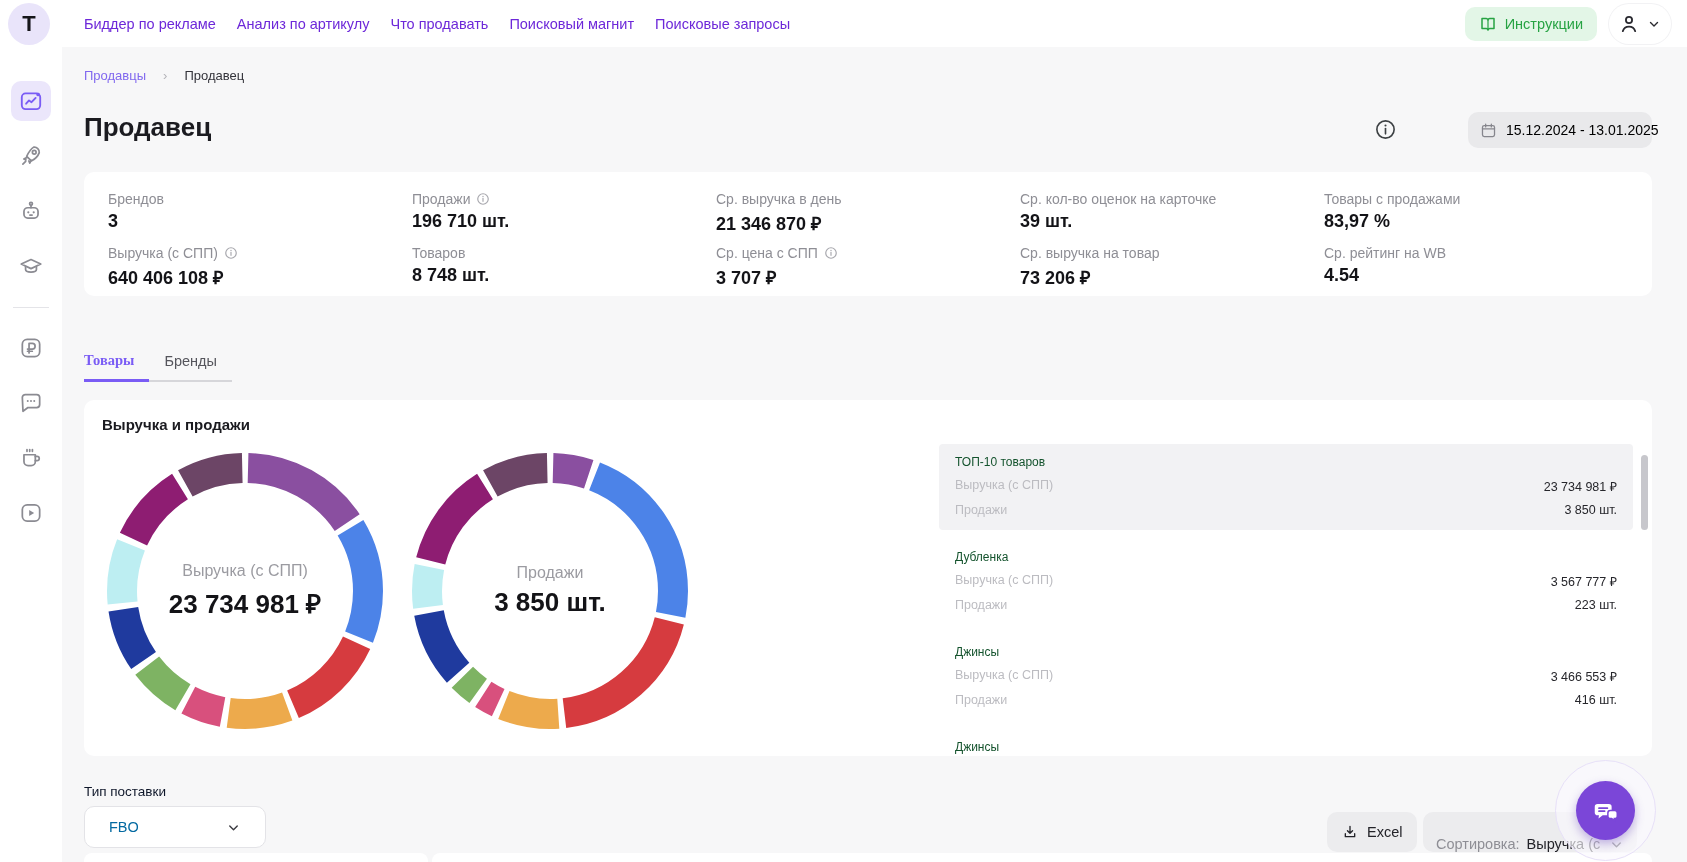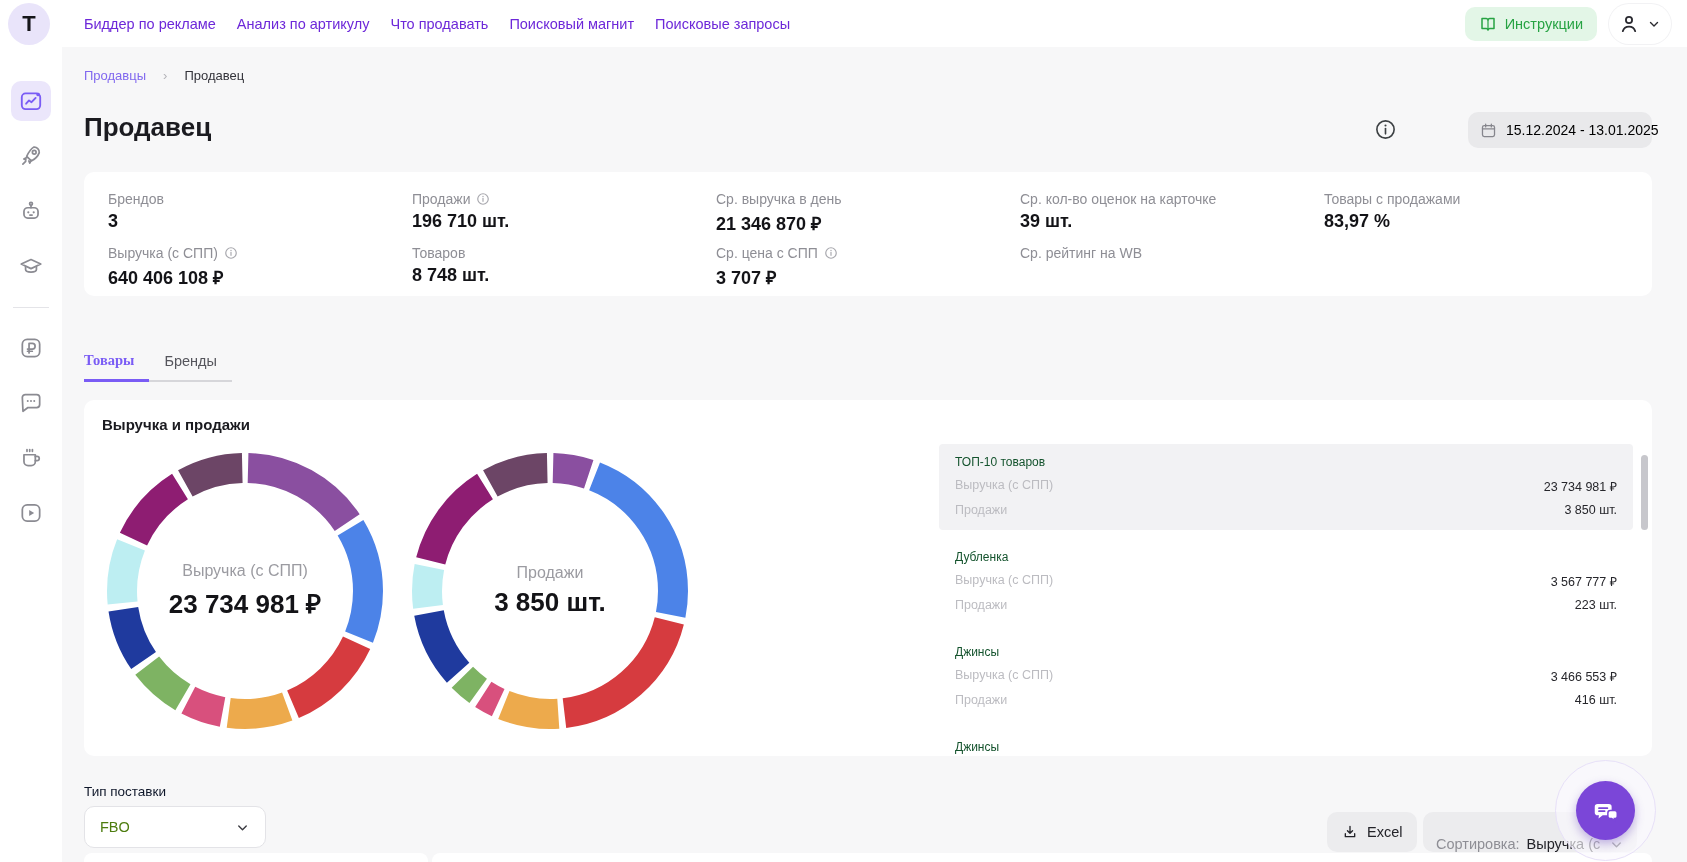--- a/index.html
+++ b/index.html
@@ -78,21 +78,21 @@
   .li-row { display:flex; justify-content:space-between; margin-bottom:8px; }
   .li-metric { font-size:12.5px; color:#bcbcc1; }
   .li-val { font-size:12.5px; color:#26262b; }
   .list-scrollbar { position:absolute; left:1557px; top:55px; width:7px; height:75px;
     background:#c7c7cc; border-radius:4px; cursor:pointer; }
 
   
   .supply-label { position:absolute; left:84px; top:784px; font-size:13.5px; color:#0f172a; }
   .supply-select { position:absolute; left:84px; top:806px; width:182px; height:42px; background:#fff;
     border:1px solid #e3e3e7; border-radius:10px; display:flex; align-items:center;
-    justify-content:space-between; padding:0 15px; font-size:14.5px; color:#4d7c0f; cursor:pointer; }
+    justify-content:space-between; padding:0 24px; font-size:14.5px; color:#0369a1; cursor:pointer; }
   .btn-excel { position:absolute; left:1327px; top:812px; height:40px; background:#ececee;
     border:none; border-radius:10px; display:flex; align-items:center; gap:9px; padding:0 15px;
     font-family:inherit; font-size:14.5px; color:#232329; cursor:pointer; }
   .sort-pill { position:absolute; left:1423px; top:812px; width:214px; height:40px; background:#ececee;
     border-radius:10px; display:flex; align-items:flex-end; gap:7px; padding:0 13px; cursor:pointer; }
   .sort-pill .sort-label { font-size:14.5px; color:#8e8e95; }
   .sort-pill .sort-value { font-size:14.5px; color:#232329; white-space:nowrap; overflow:hidden; }
   .sort-pill svg { margin-left:auto; flex:none; color:#3a3a40; }
 
   .strip { position:absolute; top:853px; height:9px; background:#fff; border-radius:8px 8px 0 0; }
@@ -311,22 +311,29 @@
             <circle cx="12" cy="12" r="9"></circle>
             <path d="M12 11v5" stroke-linecap="round"></path>
             <circle cx="12" cy="7.6" r="1.2" fill="currentColor" stroke="none"></circle>
           </svg>
         </span>
     </div>
     <div class="stat-value">3 707 ₽</div>
   </div>
   <div>
     <div class="stat-label">
+        <span>Ср. выручка на товар</span>
+      </div>
+    <div class="stat-value">73 206 ₽</div>
+  </div>
+  <div>
+    <div class="stat-label">
         <span>Ср. рейтинг на WB</span>
       </div>
+    <div class="stat-value">4.54</div>
   </div>
 </section>
 
 <div class="tabs">
   <button class="tab active">Товары</button>
   <button class="tab">Бренды</button>
 </div>
 
 <section class="chart-card">
   <h2>Выручка и продажи</h2>

